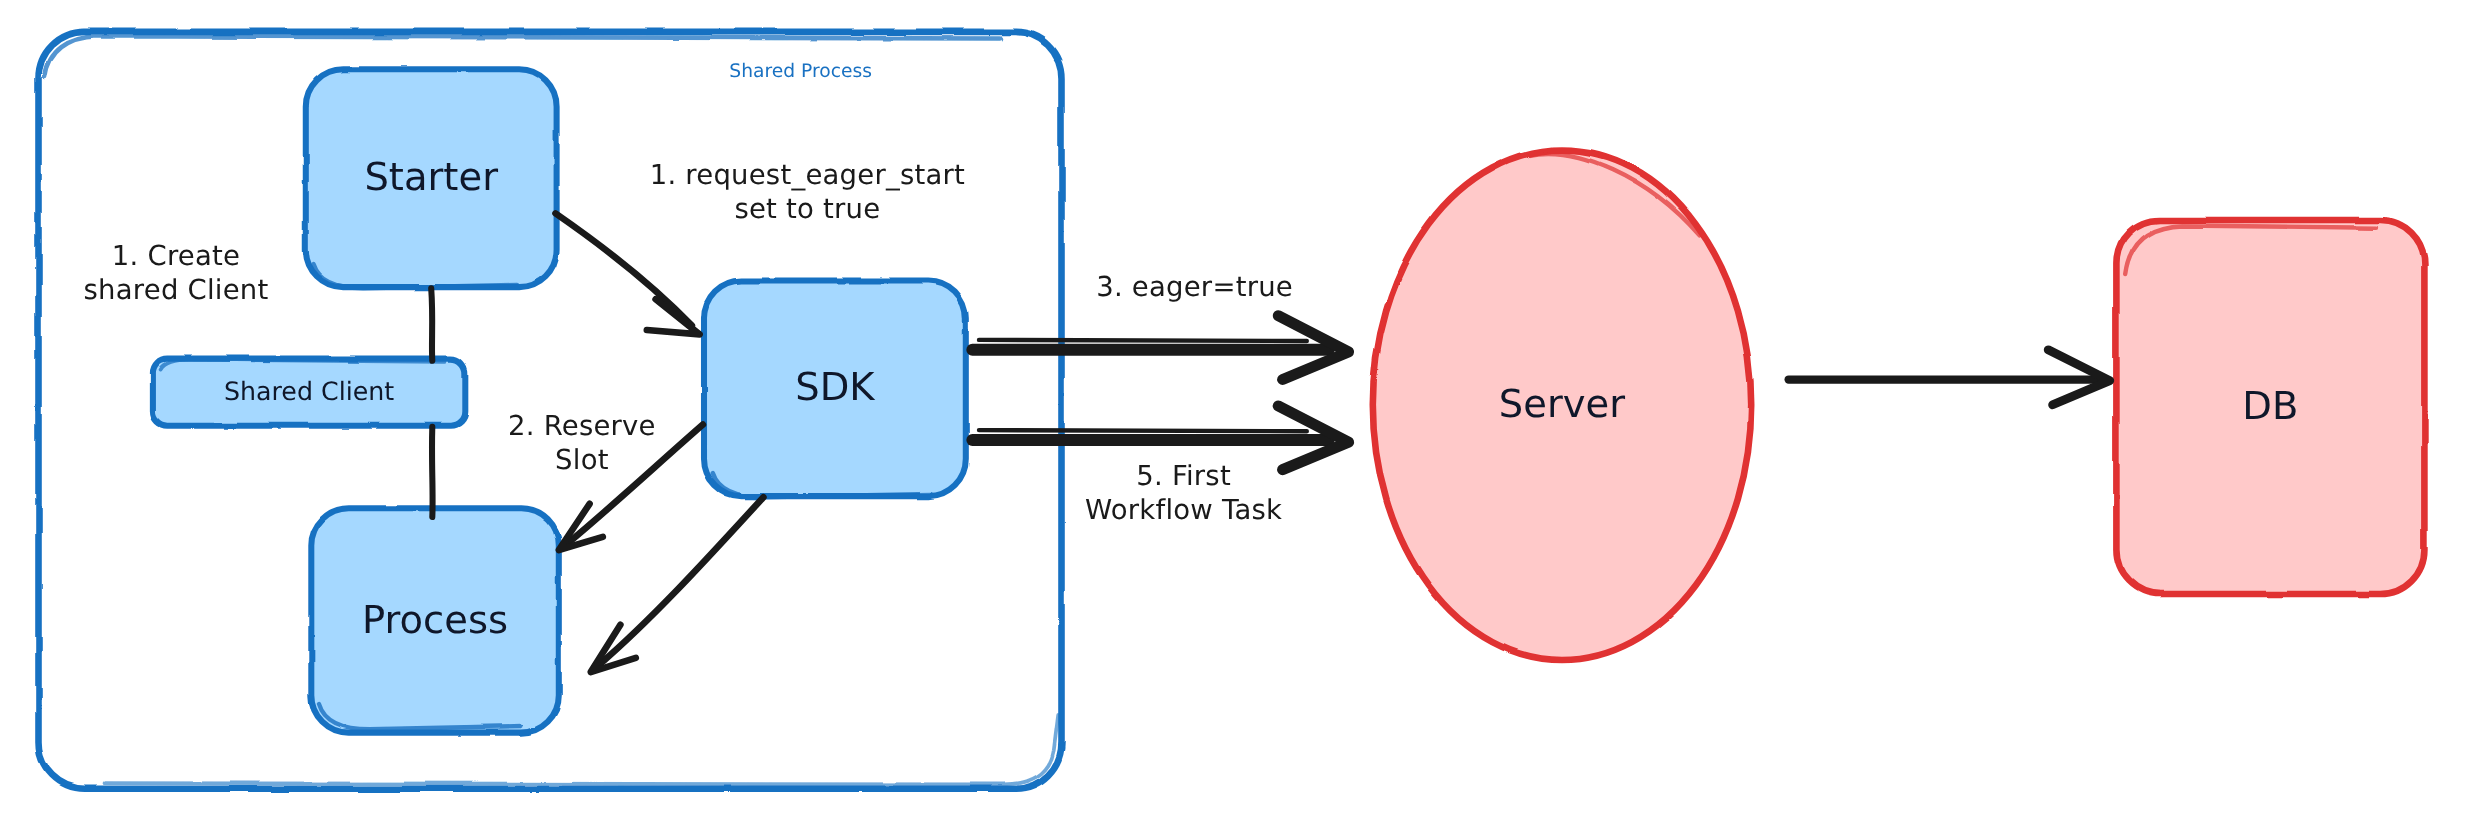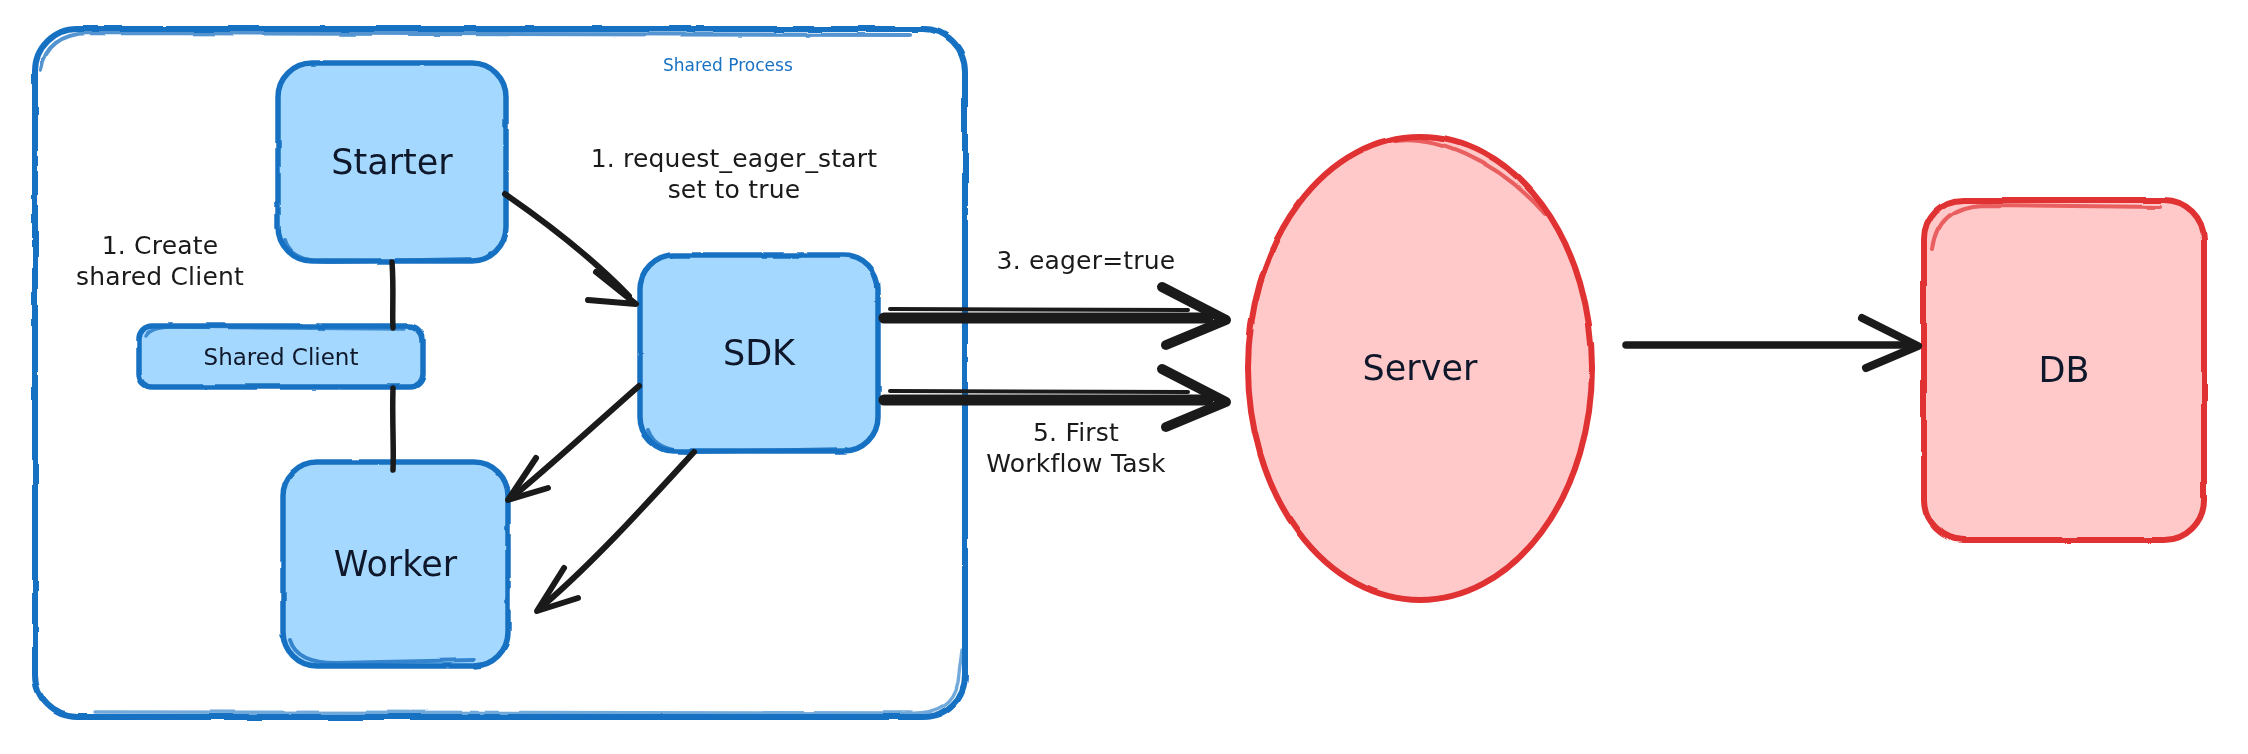--- a/index.html
+++ b/index.html
@@ -150,34 +150,36 @@
       <path d="M1862 318 L 1918 346 L 1866 368" fill="none" stroke="#1a1a1a" stroke-width="8" stroke-linecap="round" stroke-linejoin="round"></path>
     </g>
   </svg>
 
   <div class="container-title" style="left:663px; top:55px;">Shared Process</div>
 
   <div class="node-label big-node-text" style="left:278px; top:63px; width:228px; height:198px;">Starter</div>
 
   <div class="node-label small-node-text" style="left:139px; top:326px; width:284px; height:61px;">Shared Client</div>
 
-  <div class="node-label big-node-text" style="left:283px; top:462px; width:225px; height:204px;">Worker</div>
+  <div class="node-label big-node-text" style="left:283px; top:462px; width:225px; height:204px;">Process</div>
 
   <div class="node-label big-node-text" style="left:640px; top:255px; width:238px; height:196px;">SDK</div>
 
   <div class="node-label big-node-text" style="left:1924px; top:200px; width:280px; height:340px;">DB</div>
 
   <div class="node-label big-node-text" style="left:1248px; top:136px; width:344px; height:464px;">Server</div>
 
-  <div class="lbl edge-text" style="left:36px; top:218px; width:248px;margin-top:13px;">1. Create
+  <div class="lbl edge-text" style="left:36px; top:218px; width:248px;">1. Create
 shared Client</div>
 
   <div class="lbl edge-text" style="left:524px; top:144px; width:420px;text-align:center;">1. request_eager_start
 set to true</div>
 
+  <div class="lbl edge-text" style="left:420px; top:372px; width:218px;">2. Reserve
+Slot</div>
 
   <div class="lbl edge-text" style="left:952px; top:246px; width:268px;">3. eager=true</div>
 
 
   <div class="lbl edge-text" style="left:938px; top:418px; width:276px;">5. First
 Workflow Task</div>
 
 
 </div>
 

